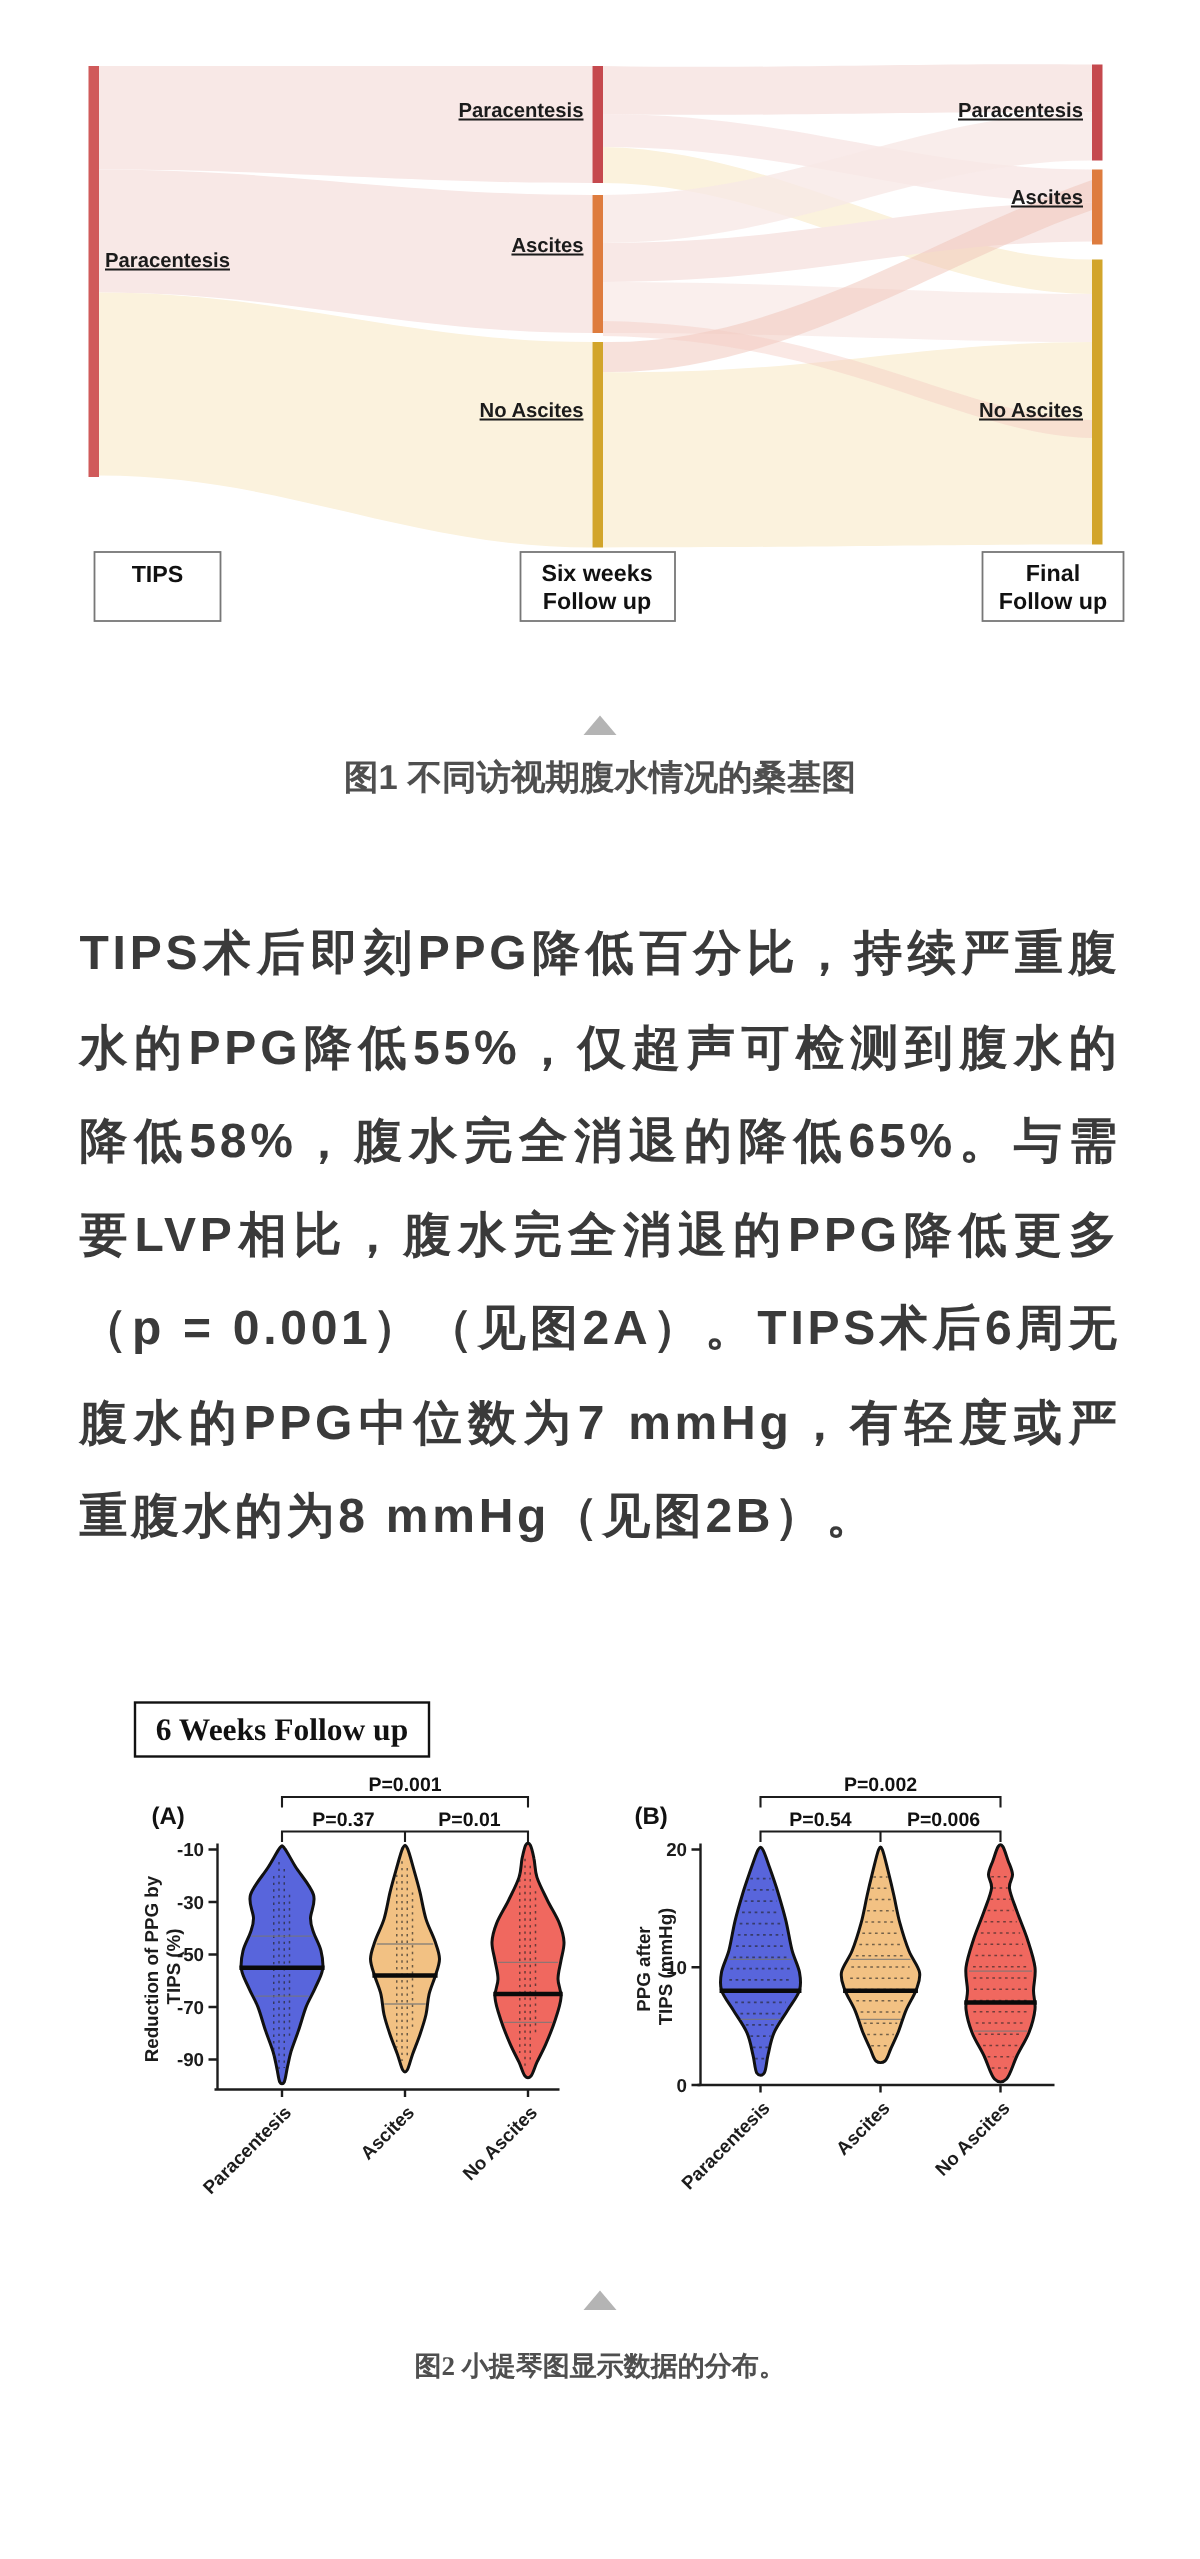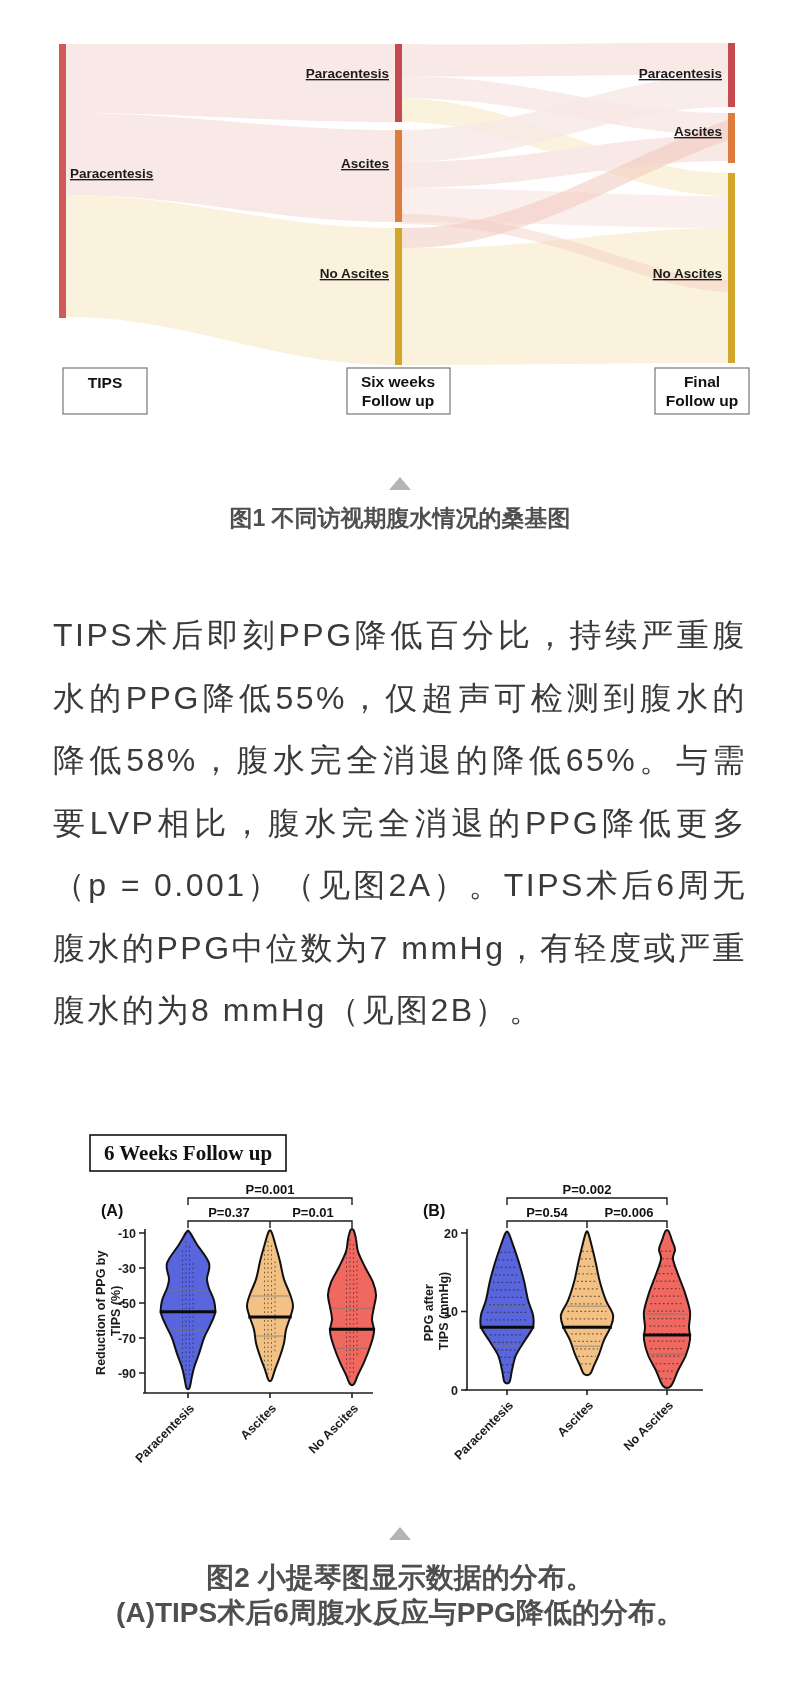--- a/index.html
+++ b/index.html
@@ -6,23 +6,23 @@
   .page{position:relative;width:800px;height:1706px;background:#fff;overflow:hidden;
         font-family:"Liberation Sans",sans-serif;color:#222;}
   svg text{font-family:"Liberation Sans",sans-serif;}
   #sankey{position:absolute;left:40px;top:28px;}
   #fig2{position:absolute;left:55px;top:1125px;}
   .tri{position:absolute;left:389px;width:0;height:0;border-left:11px solid transparent;
        border-right:11px solid transparent;border-bottom:13px solid #b4b4b4;}
   #tri1{top:477px;} #tri2{top:1527px;}
   .caption{position:absolute;left:0;width:800px;text-align:center;font-weight:bold;color:#4f4f4f;}
   #caption1{top:501px;font-size:23px;line-height:34px;}
-  #caption2{top:1560px;font-size:28px;line-height:35px;}
+  #caption2{top:1560px;font-size:18px;line-height:35px;font-family:Liberation Serif, serif;}
   .para{position:absolute;left:53px;top:604px;width:694px;font-size:32px;line-height:62.5px;
-        letter-spacing:2.5px;color:#3a3a3a;text-align:justify;font-weight:400;}
+        letter-spacing:2.5px;color:#3a3a3a;text-align:justify;font-weight:700;}
   .sk-label{font-size:13.5px;font-weight:bold;fill:#1b1b1b;text-decoration:underline;}
   .sk-box-text{font-size:15.5px;font-weight:bold;fill:#111;}
   .ax{stroke:#1c1c1c;stroke-width:1.6;fill:none;}
   .tick-label{font-size:12.5px;font-weight:bold;fill:#1c1c1c;}
   .p-label{font-size:13px;font-weight:bold;fill:#111;}
   .panel-tag{font-size:16px;font-weight:bold;fill:#111;}
   .ylab{font-size:12.5px;font-weight:bold;fill:#1c1c1c;}
   .xcat{font-size:12.5px;font-weight:bold;fill:#1c1c1c;}
   .bracket{stroke:#1c1c1c;stroke-width:1.4;fill:none;}
   .title-box-text{font-family:"Liberation Serif",serif;font-size:21px;font-weight:bold;fill:#111;}
@@ -237,16 +237,15 @@
         </g>
       <text class="xcat" transform="translate(459,281) rotate(-45)" text-anchor="end">Paracentesis</text>
       <text class="xcat" transform="translate(539,281) rotate(-45)" text-anchor="end">Ascites</text>
       <text class="xcat" transform="translate(619,281) rotate(-45)" text-anchor="end">No Ascites</text>
     </g>
   </svg>
 
   <div class="tri" id="tri2"></div>
   <div class="caption" id="caption2">
     <div>图2 小提琴图显示数据的分布。</div>
-    <div>(A)TIPS术后6周腹水反应与PPG降低的分布。</div>
   </div>
 
 </div>
 
 </body></html>

